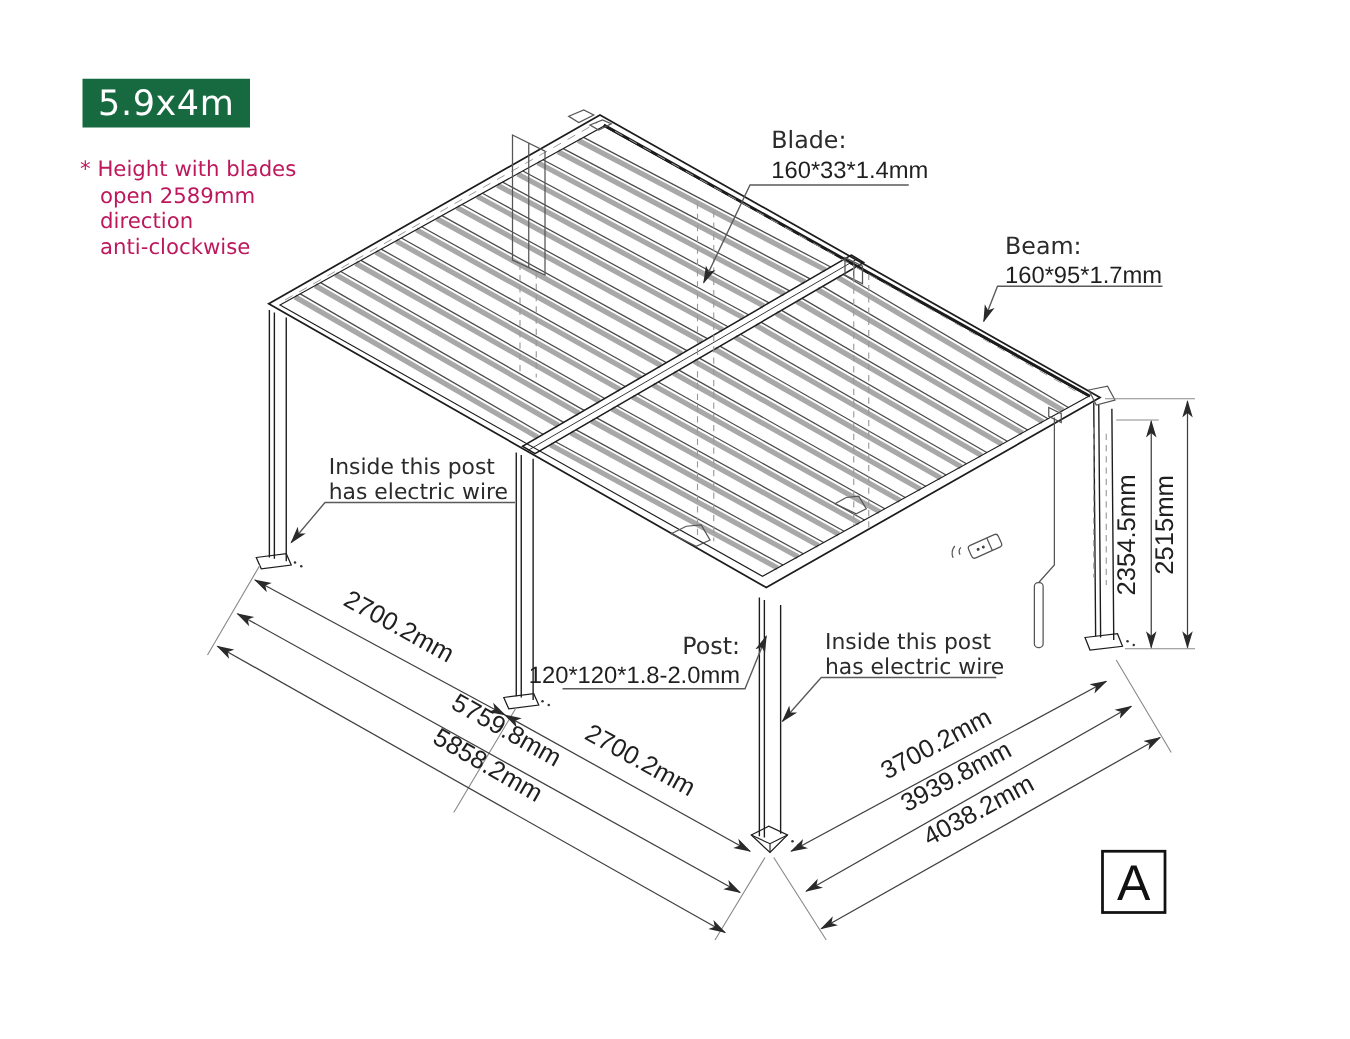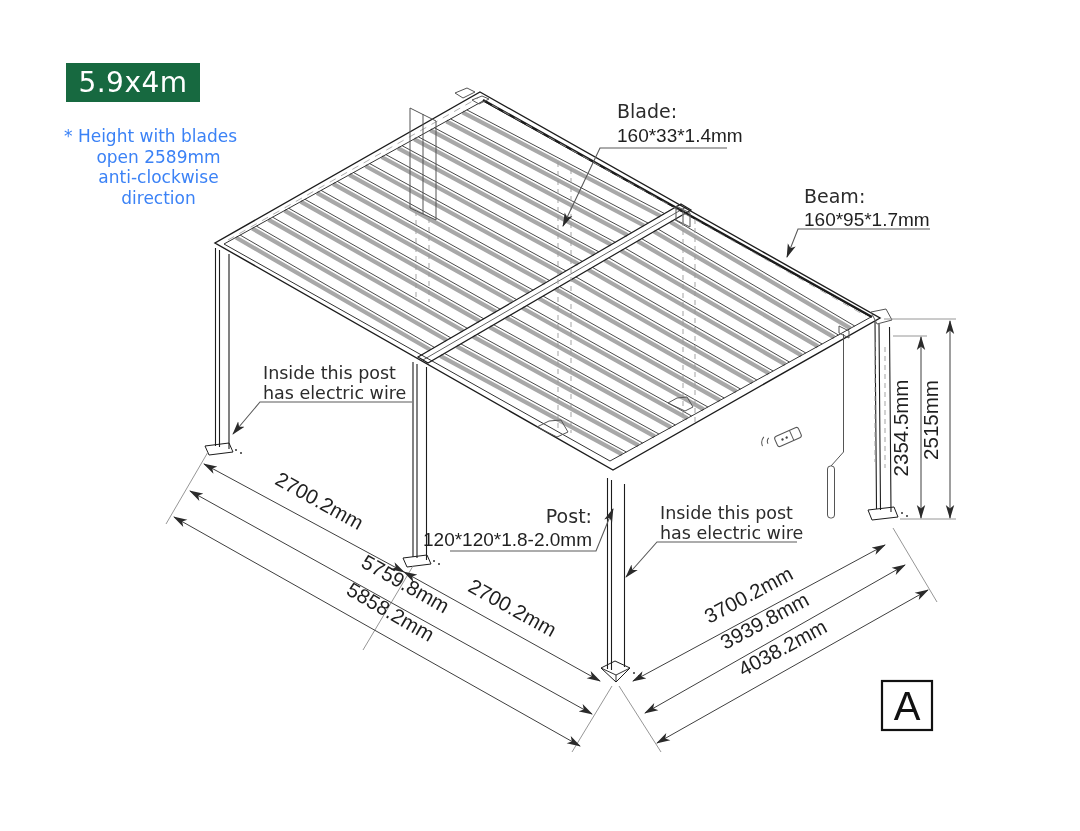--- a/index.html
+++ b/index.html
@@ -1,22 +1,22 @@
 <!DOCTYPE html>
 <html><head>
 <meta charset="utf-8">
 <style>
   html,body{margin:0;padding:0;background:#fff;}
   .stage{position:relative;width:1080px;height:831px;background:#ffffff;overflow:hidden;
          font-family:"DejaVu Sans",sans-serif;}
   .badge{position:absolute;left:66px;top:63px;width:134px;height:39px;background:#176940;
          color:#fff;display:flex;align-items:center;justify-content:center;
          font-size:28px;letter-spacing:0.5px;}
-  .notes{position:absolute;left:64px;top:126px;color:#3b82f6;font-size:17px;line-height:20.5px;}
-  .notes .cont{padding-left:16px;text-align:center;}
+  .notes{position:absolute;left:64px;top:126px;color:#be185d;font-size:17px;line-height:20.5px;}
+  .notes .cont{padding-left:16px;}
   svg{position:absolute;left:0;top:0;}
   .frame{stroke:#1c1c1c;fill:none;}
   .lv-k{stroke:#4a4a4a;stroke-width:1;}
   .lv-g{stroke:#a8a8a8;stroke-width:4.2;}
   .dim{stroke:#3f3f3f;stroke-width:1;marker-start:url(#arr);marker-end:url(#arr);}
   .ext{stroke:#8a8a8a;stroke-width:0.9;}
   .ldr{stroke:#5a5a5a;stroke-width:1.1;fill:none;marker-end:url(#arr);}
   .det{stroke:#555;fill:none;stroke-width:1;}
   .dsh{stroke:#999;stroke-width:0.9;fill:none;stroke-dasharray:5 4;}
   .bandash{stroke:#9a9a9a;stroke-width:0.8;fill:none;stroke-dasharray:7 6;}
@@ -29,22 +29,22 @@
 </head>
 <body>
 
 <div class="stage">
 
   <div class="badge">5.9x4m</div>
 
   <div class="notes">
     <div>* Height with blades</div>
     <div class="cont">open 2589mm</div>
+    <div class="cont">direction</div>
     <div class="cont">anti-clockwise</div>
-    <div class="cont">direction</div>
   </div>
 
   <svg width="1080" height="831" viewBox="0 0 1080 831">
     <defs>
       <marker id="arr" viewBox="0 0 14 10" refX="13" refY="5" markerWidth="14" markerHeight="10" orient="auto-start-reverse" markerUnits="userSpaceOnUse">
         <path d="M14,5 L0,0.8 L3.6,5 L0,9.2 Z" fill="#2a2a2a"></path>
       </marker>
     </defs>
 
     <g>

